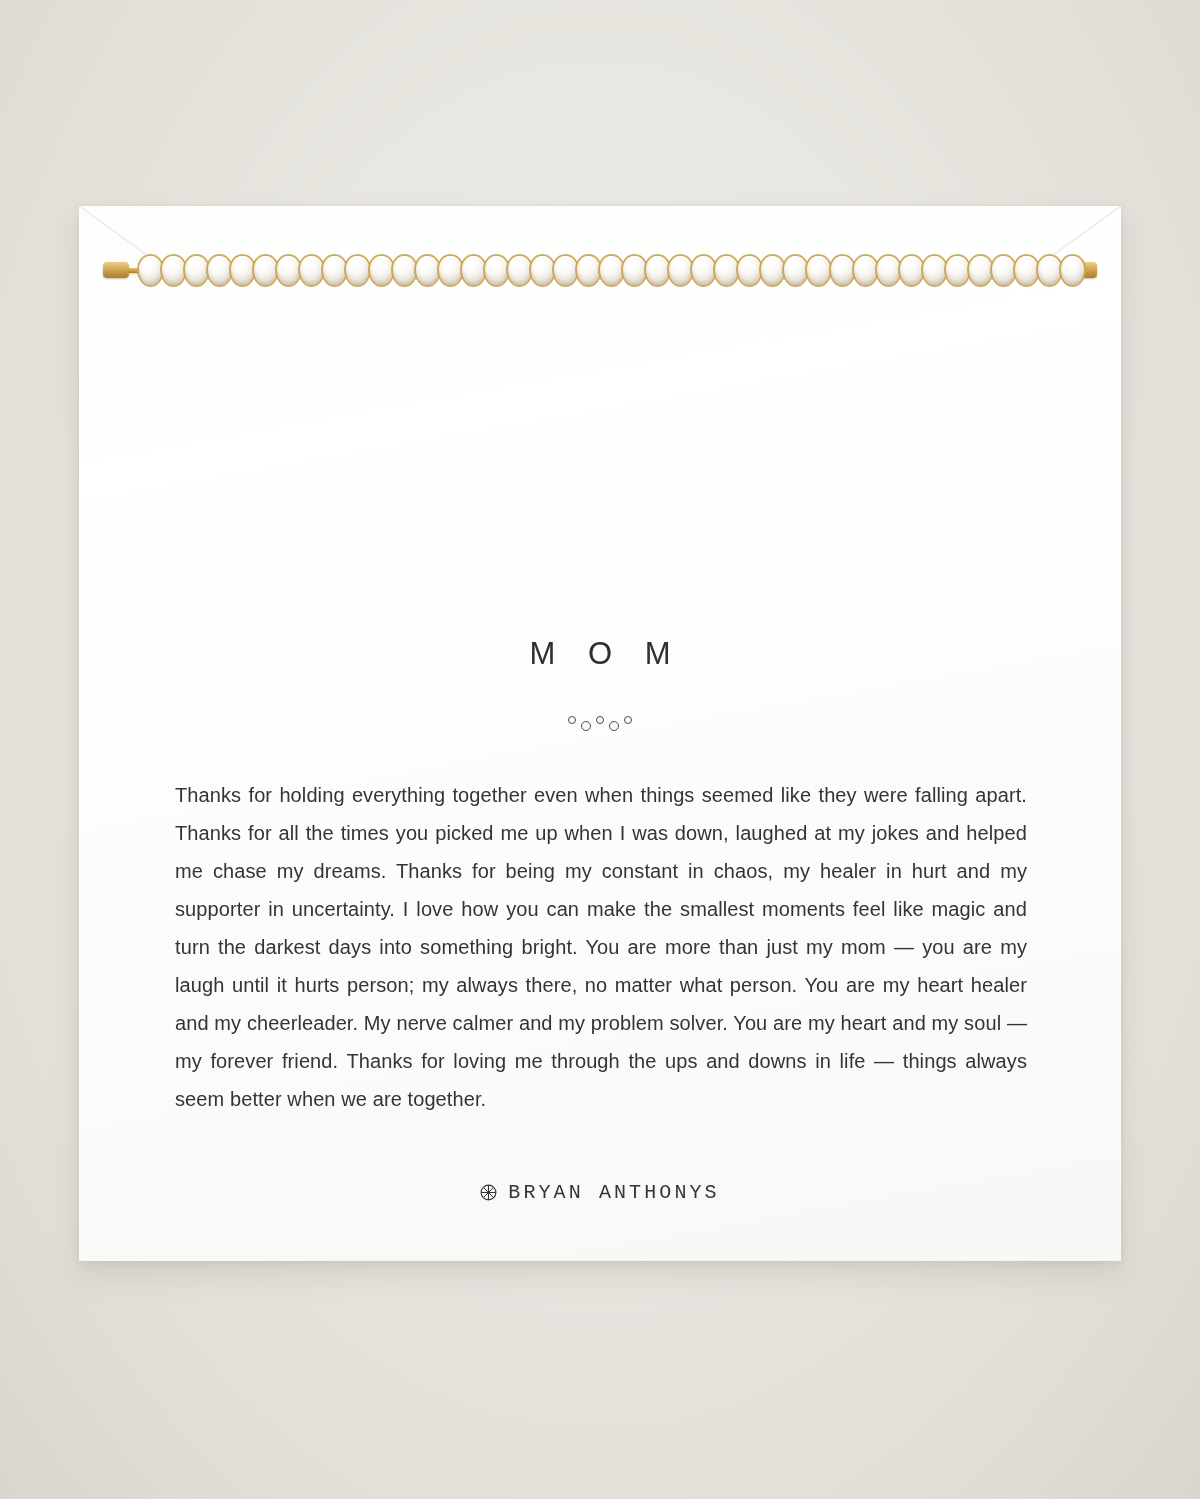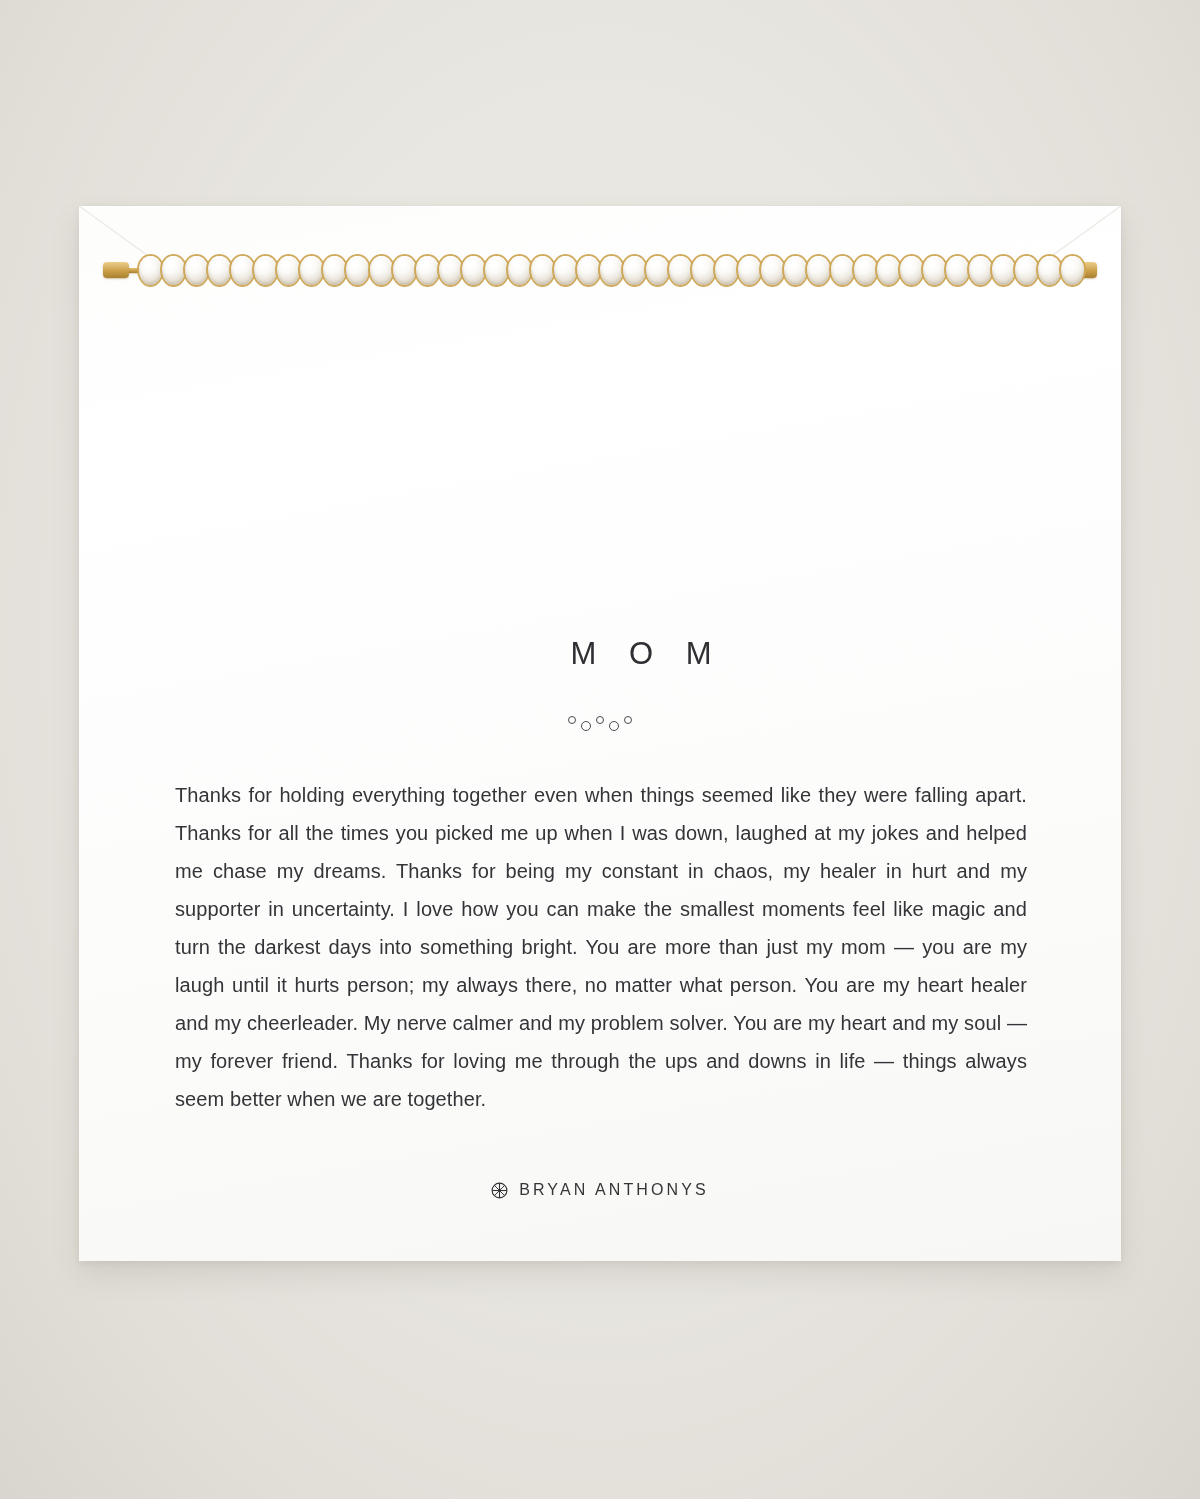--- a/index.html
+++ b/index.html
@@ -134,21 +134,20 @@
     top: 430px;
     left: 0;
     width: 100%;
     text-align: center;
     font-family: "Liberation Sans", sans-serif;
     font-size: 31px;
     font-weight: 300;
     letter-spacing: 12px;
     color: #2f3033;
     text-indent: 12px;
-    margin-left: 41px;
   }
   .ornament {
     position: absolute;
     top: 505px;
     left: 0;
     width: 100%;
     display: flex;
     justify-content: center;
     align-items: flex-end;
     gap: 5px;
@@ -190,22 +189,22 @@
     justify-content: center;
     align-items: center;
     gap: 11px;
   }
   .brand-mark {
     width: 17px;
     height: 17px;
     position: relative;
   }
   .brand-name {
-    font-family: Liberation Sans, sans-serif;
-    font-size: 16px;
+    font-family: Liberation Mono, monospace;
+    font-size: 20px;
     font-weight: 400;
     letter-spacing: 3.1px;
     color: #343537;
   }
 </style>
 </head>
 <body>
 
 <div class="backdrop">
   <div class="backdrop-noise"></div>

